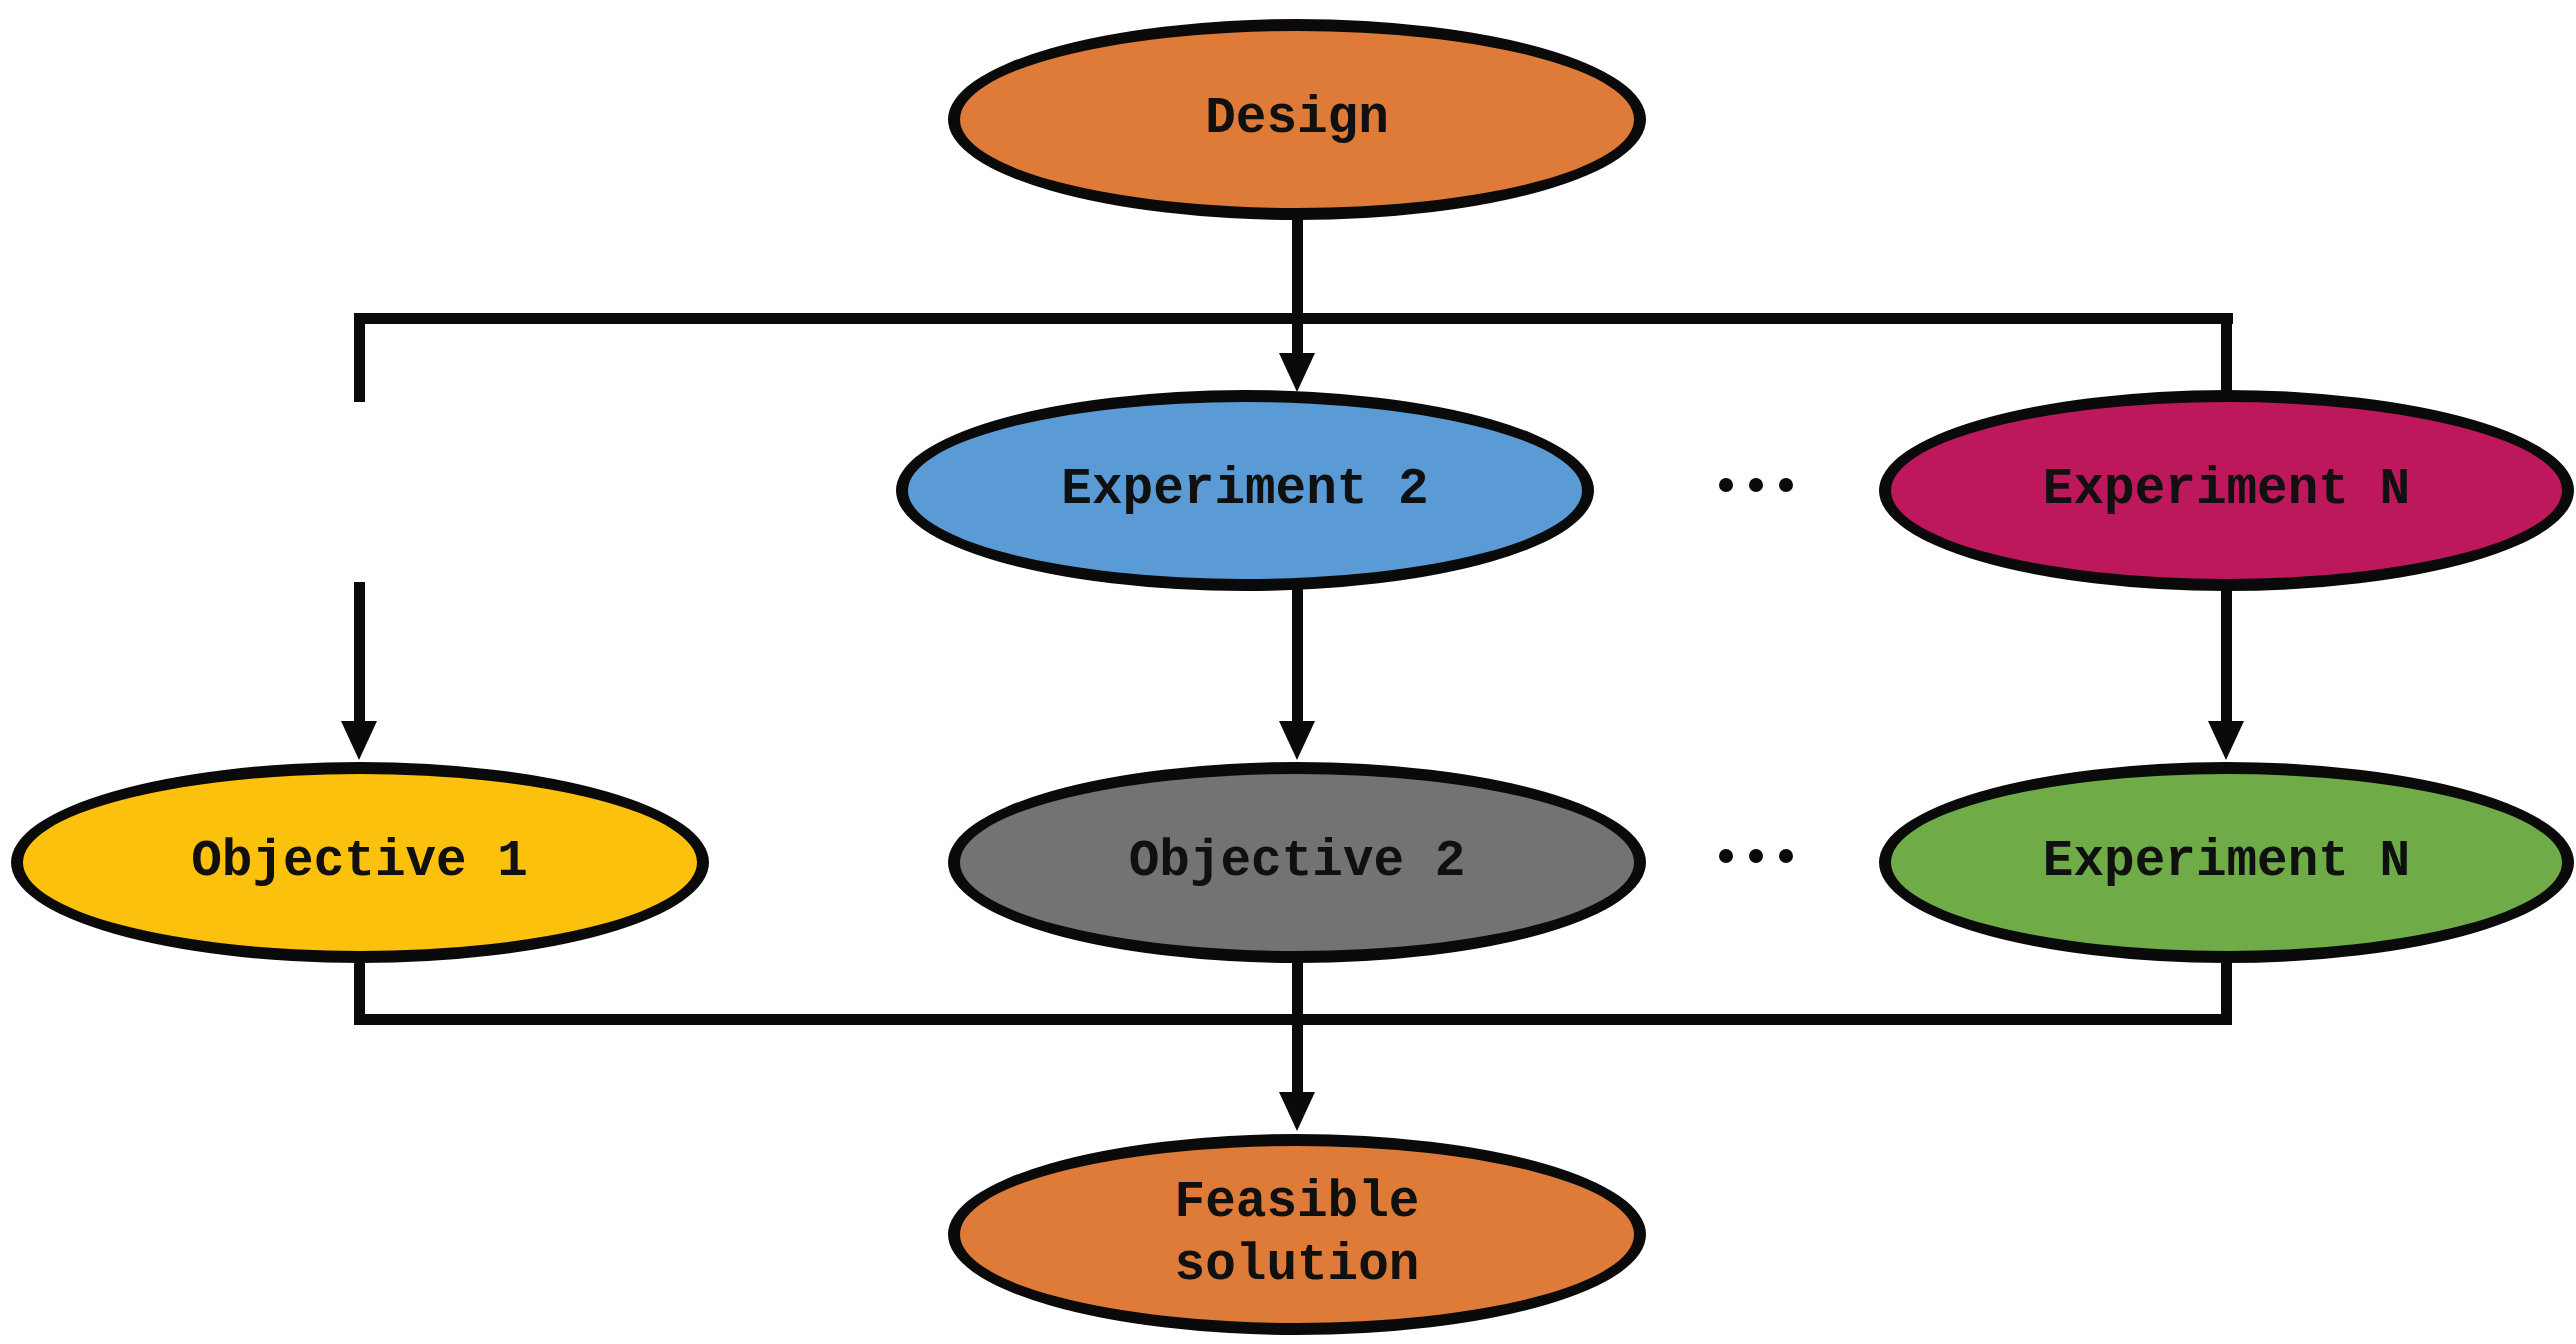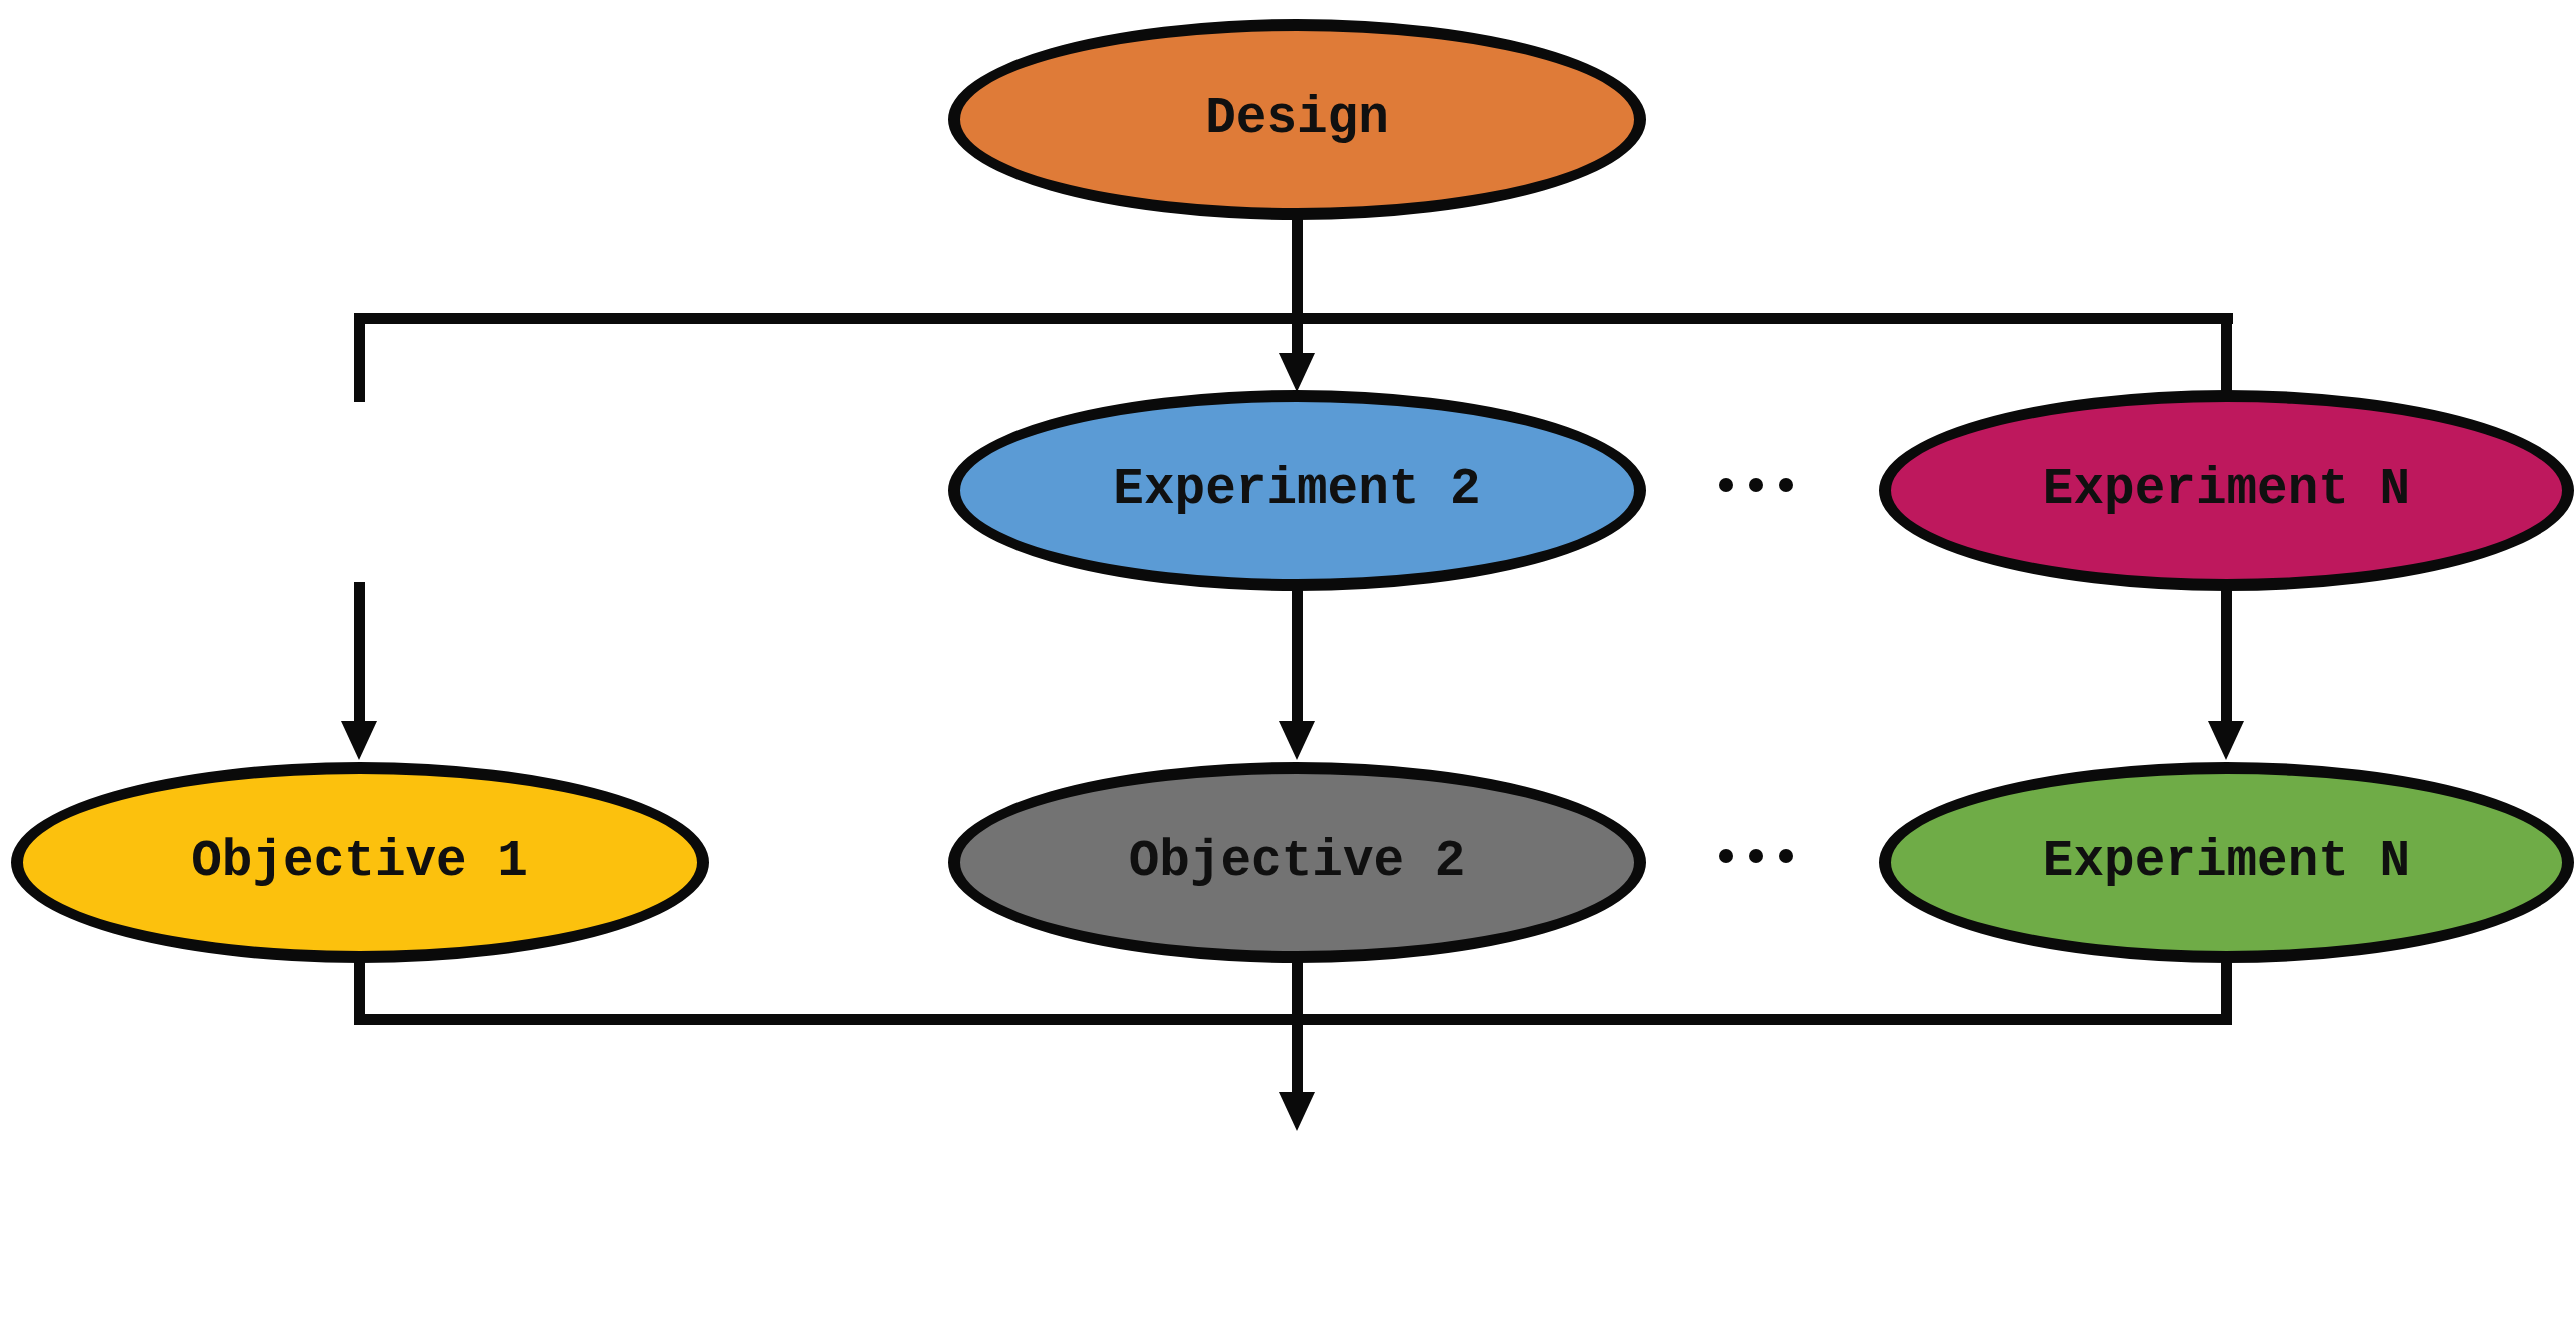--- a/index.html
+++ b/index.html
@@ -89,21 +89,21 @@
   <div class="line vline" style="left:2221px; top:954px; height:71px;"></div>
   <div class="line hline" style="left:354px; top:1014px; width:1878px;"></div>
   <div class="line vline" style="left:1292px; top:954px; height:140px;"></div>
   <div class="arrowhead" style="left:1279px; top:1092px;"></div>
 
   <div class="node" style="left: 948px; top: 19px; background-color: rgb(223, 123, 56);">
     <span>Design</span>
   </div>
 
 
-  <div class="node" style="left: 948px; top: 390px; background-color: rgb(91, 155, 213); text-align: right;">
+  <div class="node" style="left: 896px; top: 390px; background-color: rgb(91, 155, 213); text-align: right;">
     <span>Experiment 2</span>
   </div>
 
   <div class="dots" style="left:1719px; top:478px;">
     <span class="dot"></span>
     <span class="dot"></span>
     <span class="dot"></span>
   </div>
 
   <div class="node narrow" style="left: 1879px; top: 390px; background-color: #be185d;">
@@ -121,15 +121,19 @@
   <div class="dots" style="left:1719px; top:849px;">
     <span class="dot"></span>
     <span class="dot"></span>
     <span class="dot"></span>
   </div>
 
   <div class="node narrow" style="left: 1879px; top: 762px; background-color: rgb(111, 172, 71);">
     <span>Experiment N</span>
   </div>
 
+  <div class="node" style="left: 948px; top: 1134px; background-color: rgb(223, 123, 56);">
+    <span>Feasible</span>
+    <span>solution</span>
+  </div>
 
 </div>
 
 
 </body></html>

